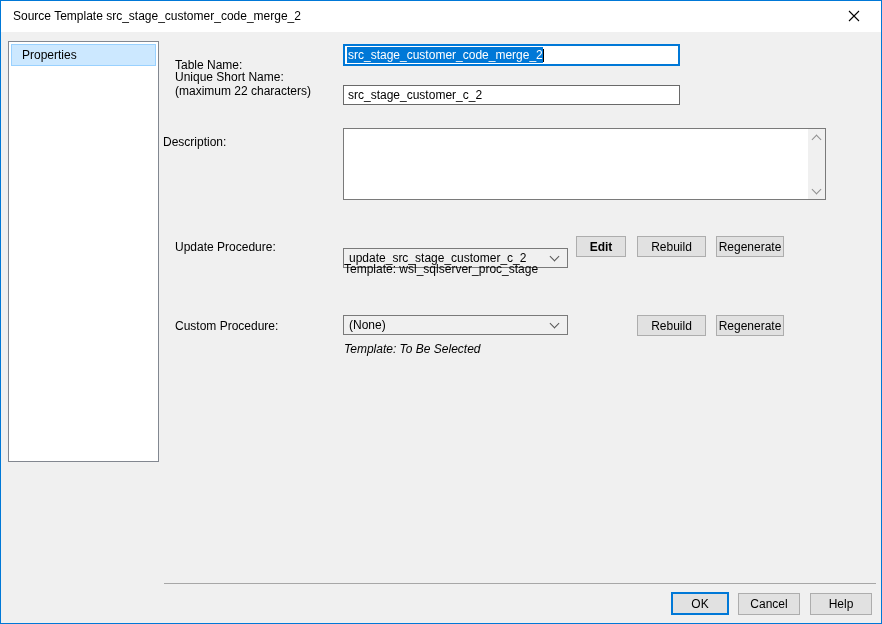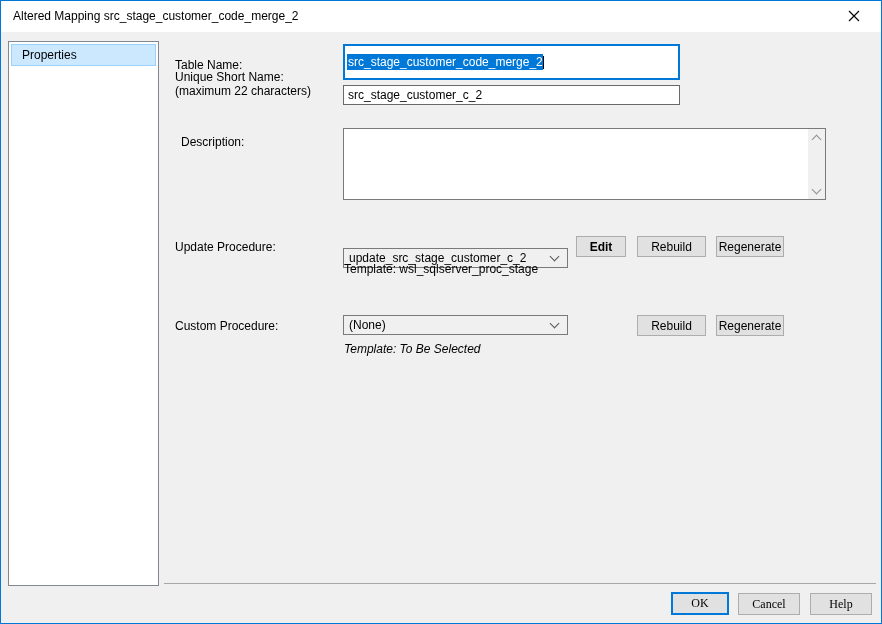--- a/index.html
+++ b/index.html
@@ -20,37 +20,37 @@
   }
   .title-text { position:absolute; left:12px; top:8px; white-space:nowrap; }
   .close-btn {
     position:absolute; right:12px; top:5px; width:30px; height:22px;
     display:flex; align-items:center; justify-content:center; cursor:default;
   }
   .client { position:absolute; left:0; top:31px; right:0; bottom:0; background:#f0f0f0; }
 
   
   .sidebar {
-    position:absolute; left:7px; top:9px; width:151px; height:545px;
+    position:absolute; left:7px; top:9px; width:151px; height:421px;
     background:#ffffff; border:1px solid #828790; box-sizing:border-box;
   }
   .sidebar-item {
     height:22px; line-height:22px; padding-left:10px; margin:2px;
     box-sizing:border-box; cursor:default;
   }
   .sidebar-item.selected {
     background:#cce8ff; border:1px solid #99d1ff; line-height:20px;
   }
 
   .lbl { position:absolute; white-space:nowrap; }
   .lbl2 { position:absolute; line-height:14px; white-space:nowrap; }
 
   
   .input-focused {
-    position:absolute; left:342px; top:12px; width:337px; height:36px;
+    position:absolute; left:342px; top:12px; width:337px; height:22px;
     background:#fff; border:2px solid #0078d7; box-sizing:border-box;
     display:flex; align-items:center; padding-left:2px;
   }
   .sel-text { background:#0078d7; color:#fff; padding:1px 0 1px 1px; white-space:nowrap; }
   .caret { display:inline-block; width:1px; height:13px; background:#000; }
 
   .input-plain {
     position:absolute; left:342px; width:337px; height:20px;
     background:#fff; border:1px solid #696969; box-sizing:border-box;
     line-height:18px; padding-left:4px; white-space:nowrap;
@@ -107,29 +107,29 @@
     white-space:nowrap;
   }
   .ts-label { position:absolute; top:12px; white-space:nowrap; }
   .ts-field {
     position:absolute; top:29px; height:19px;
     background:#f0f0f0; border:1px solid #a9a9a9; box-sizing:border-box;
   }
 
   .divider { position:absolute; left:163px; top:551px; width:712px; height:1px; background:#a7a7a7; }
 
-  .footer-btn { position:absolute; top:561px; height:22px;font-family:Liberation Serif, serif; }
+  .footer-btn { position:absolute; top:561px; height:22px; }
 </style>
 </head>
 <body>
 
 <div class="window">
 
   <div class="titlebar">
-    <span class="title-text">Altered Mapping src_stage_customer_code_merge_2</span>
+    <span class="title-text">Source Template src_stage_customer_code_merge_2</span>
     <div class="close-btn">
       <span>
         <svg width="12" height="12" viewBox="0 0 12 12">
           <path d="M1 1 L11 11 M11 1 L1 11" stroke="#000" stroke-width="1.1" fill="none"></path>
         </svg>
       </span>
     </div>
   </div>
 
   <div class="client">
@@ -145,21 +145,21 @@
       <span class="sel-text">src_stage_customer_code_merge_2</span>
         <span class="caret"></span>
     </div>
 
     <div class="lbl2" style="left:174px; top:38px;">
       <span>Unique Short Name:</span><br>
       <span>(maximum 22 characters)</span>
     </div>
     <div class="input-plain" style="top:40px;margin-top:13px;">src_stage_customer_c_2</div>
 
-    <span class="lbl" style="left:180px; top:103px;">Description:</span>
+    <span class="lbl" style="left:162px; top:103px;">Description:</span>
     <div class="textarea">
       <span></span>
       <div class="vscroll">
         <div class="scroll-btn up">
           <span class="chev up"></span>
         </div>
         <div class="scroll-btn down">
           <span class="chev down"></span>
         </div>
       </div>

